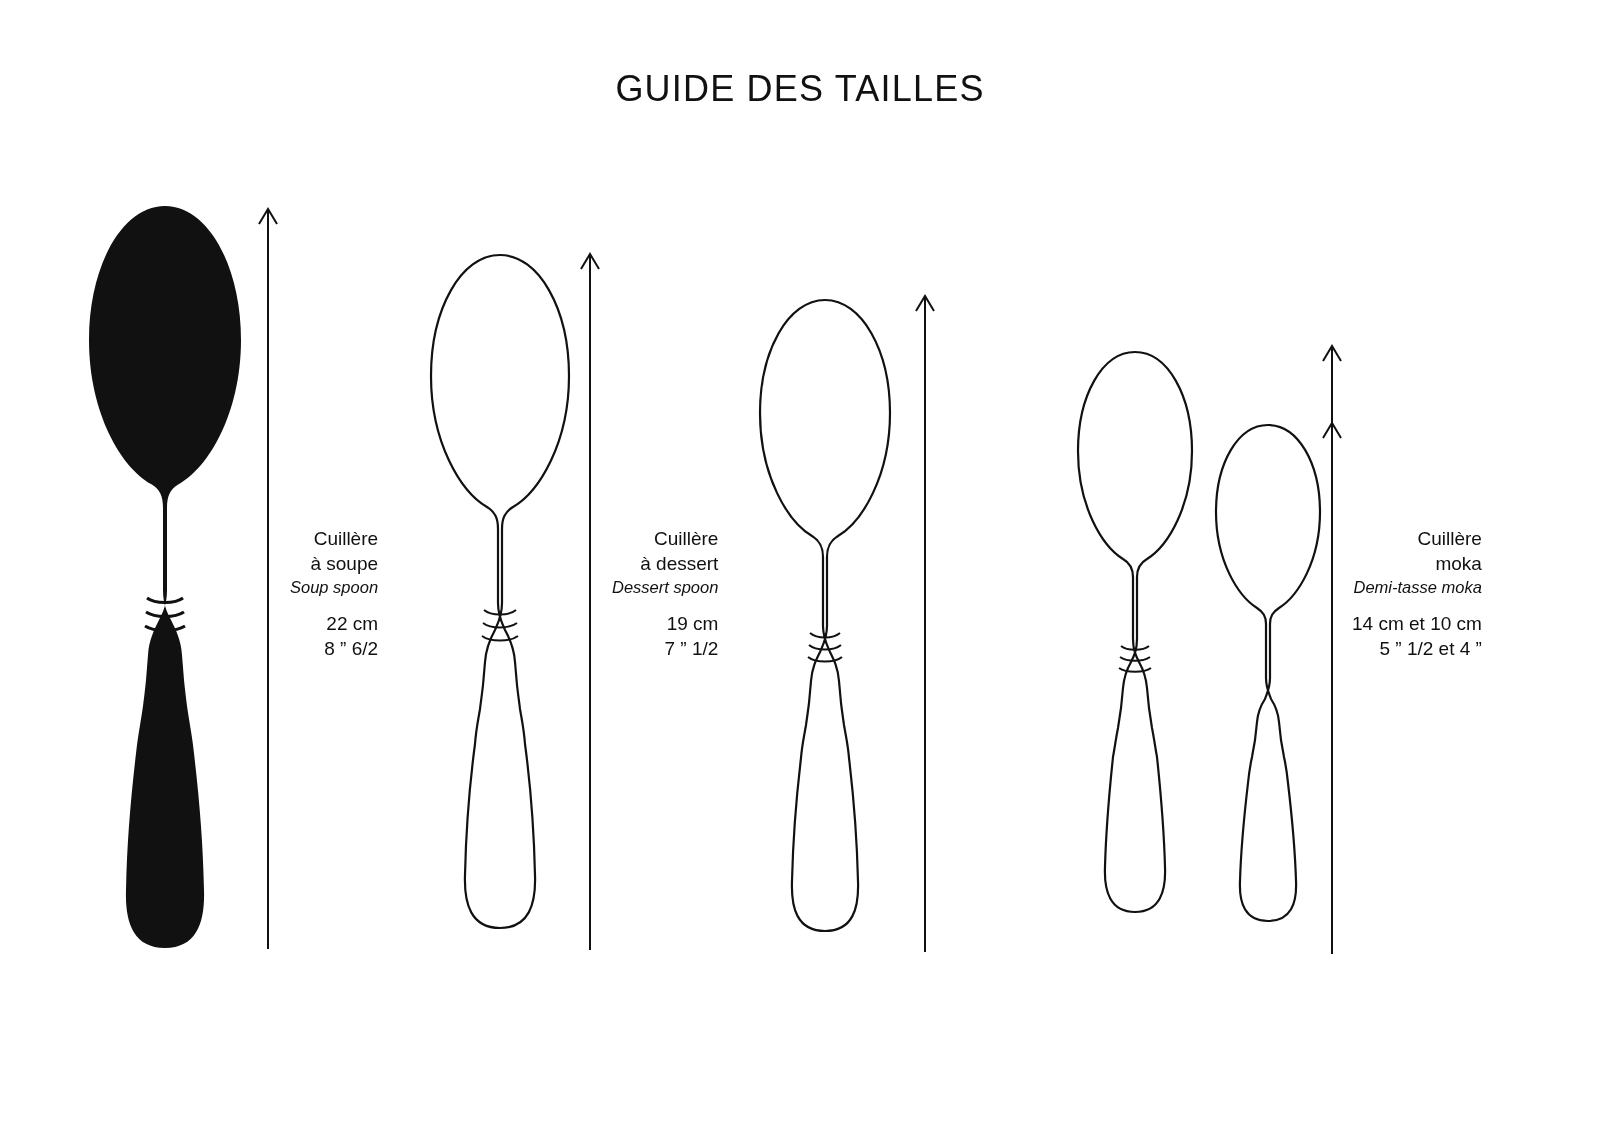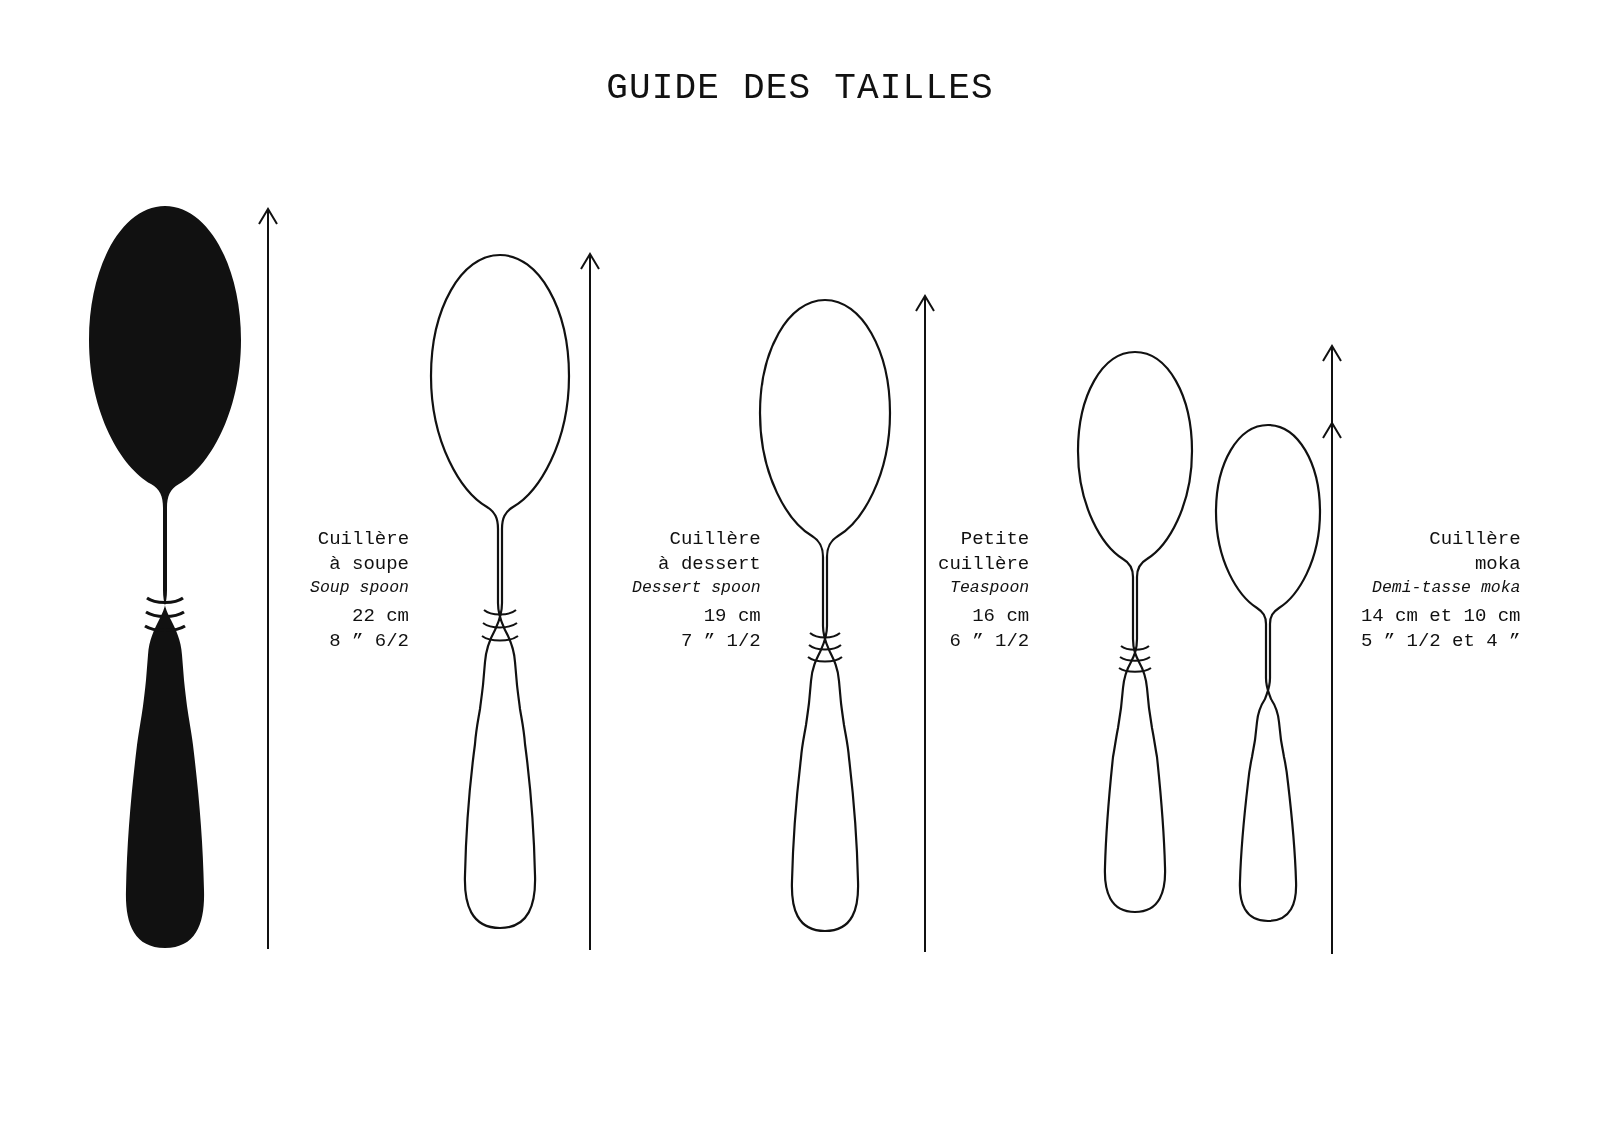--- a/index.html
+++ b/index.html
@@ -12,21 +12,20 @@
     height: 1125px;
     font-family: "Liberation Sans", sans-serif;
     color: #111111;
     position: relative;
     overflow: hidden;
   }
   .page {
     position: relative;
     width: 1308px;
     height: 1125px;
-    font-family: Liberation Mono, monospace;
   }
 
   
   .header {
     position: absolute;
     top: 68px;
     left: 0;
     width: 1600px;
     text-align: center;
   }
@@ -67,24 +66,23 @@
     color: #111;
     white-space: nowrap;
   }
   .caption .fr {
     font-size: 19px;
   }
   .caption .en {
     font-style: italic;
     font-size: 16.5px;
     margin-top: 1px;
-    margin-left: 20px;
   }
   .caption .meas {
-    margin-top: 5px;
+    margin-top: 13px;
     font-size: 19px;
     line-height: 1.30;
   }
 </style>
 </head>
 <body>
 
 <div class="page">
 
   <div class="header">
@@ -221,29 +219,20 @@
         <path d="M59,350 C66,356 84,356 91,350"></path>
         <path d="M58,362 C65,368 85,368 92,362"></path>
       </g>
     </svg>
 
     <svg class="rule" style="left:185px;top:292px;" width="40" height="665" viewBox="0 0 40 665">
       <line x1="20" y1="6" x2="20" y2="660" stroke="#111111" stroke-width="2"></line>
       <polyline points="11,19 20,4 29,19" fill="none" stroke="#111111" stroke-width="2"></polyline>
     </svg>
 
-    <div class="caption" style="left:210px;top:527px;">
-      <div class="fr">Petite</div>
-      <div class="fr">cuillère</div>
-      <div class="en">Teaspoon</div>
-      <div class="meas">
-        <div>16 cm</div>
-        <div>6 ” 1/2</div>
-      </div>
-    </div>
   </div>
 
   <div class="group" style="left:1040px;width:560px;">
 
     <svg class="spoon-art" style="left:30px;top:347px;" width="130" height="610" viewBox="0 0 130 610">
       <path fill="none" stroke="#111111" stroke-width="2.2" d="
         M65,5
         C98,5 122,49 122,104
         C122,159 98,199 77,212
         C70,216 67,221 67,230

